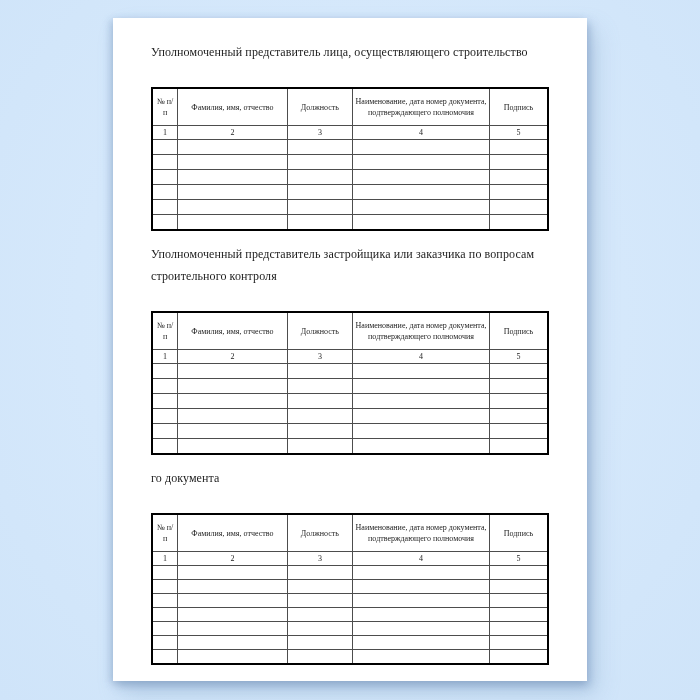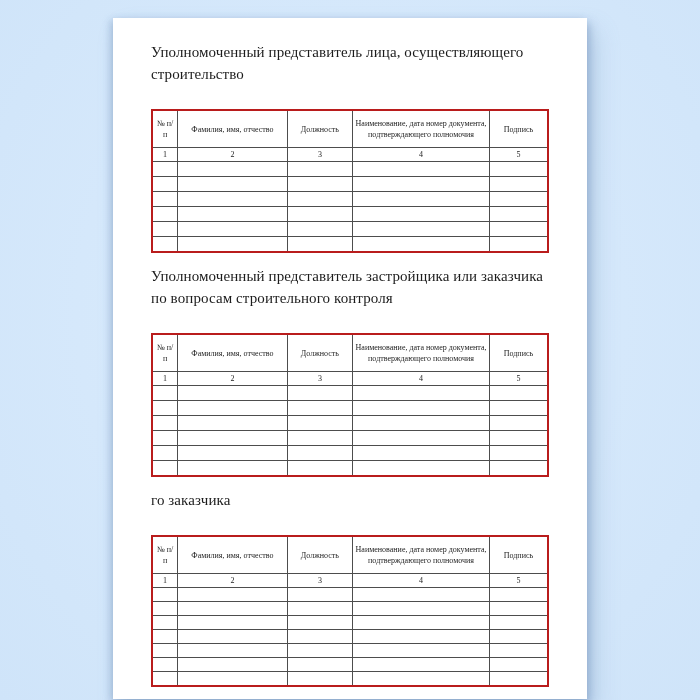--- a/index.html
+++ b/index.html
@@ -19,31 +19,31 @@
     min-height: 663px;
     margin: 18px auto 0 auto;
     background: #ffffff;
     padding: 23px 38px 12px 38px;
     box-shadow:
       -3px 2px 7px rgba(120, 150, 185, 0.35),
       3px 5px 9px rgba(110, 140, 180, 0.45),
       9px 13px 22px rgba(120, 155, 195, 0.30);
   }
   .section-title {
-    font-size: 15px;
+    font-size: 12px;
     line-height: 22px;
     color: #1c1c1c;
     margin: 12px 0 24px 0;
     letter-spacing: 0.1px;
   }
   .section:first-child .section-title { margin-top: 0; }
   table.form-table {
     width: 100%;
     border-collapse: collapse;
-    border: 2px solid #b91c1c;
+    border: 2px solid #000000;
     table-layout: fixed;
   }
   table.form-table th,
   table.form-table td {
     border: 1px solid #4d4d4d;
     padding: 0 2px;
     color: #1c1c1c;
     text-align: center;
     vertical-align: middle;
     overflow: hidden;
@@ -217,21 +217,21 @@
             <td></td>
             <td></td>
             <td></td>
           </tr>
         </tbody>
     </table>
   </div>
 
   <div class="section section-3">
     <div class="section-title">
-      <div>го заказчика</div>
+      <div>го документа</div>
     </div>
     <table class="form-table">
       <colgroup>
           <col class="c1">
           <col class="c2">
           <col class="c3">
           <col class="c4">
           <col class="c5">
         </colgroup>
       <thead>

